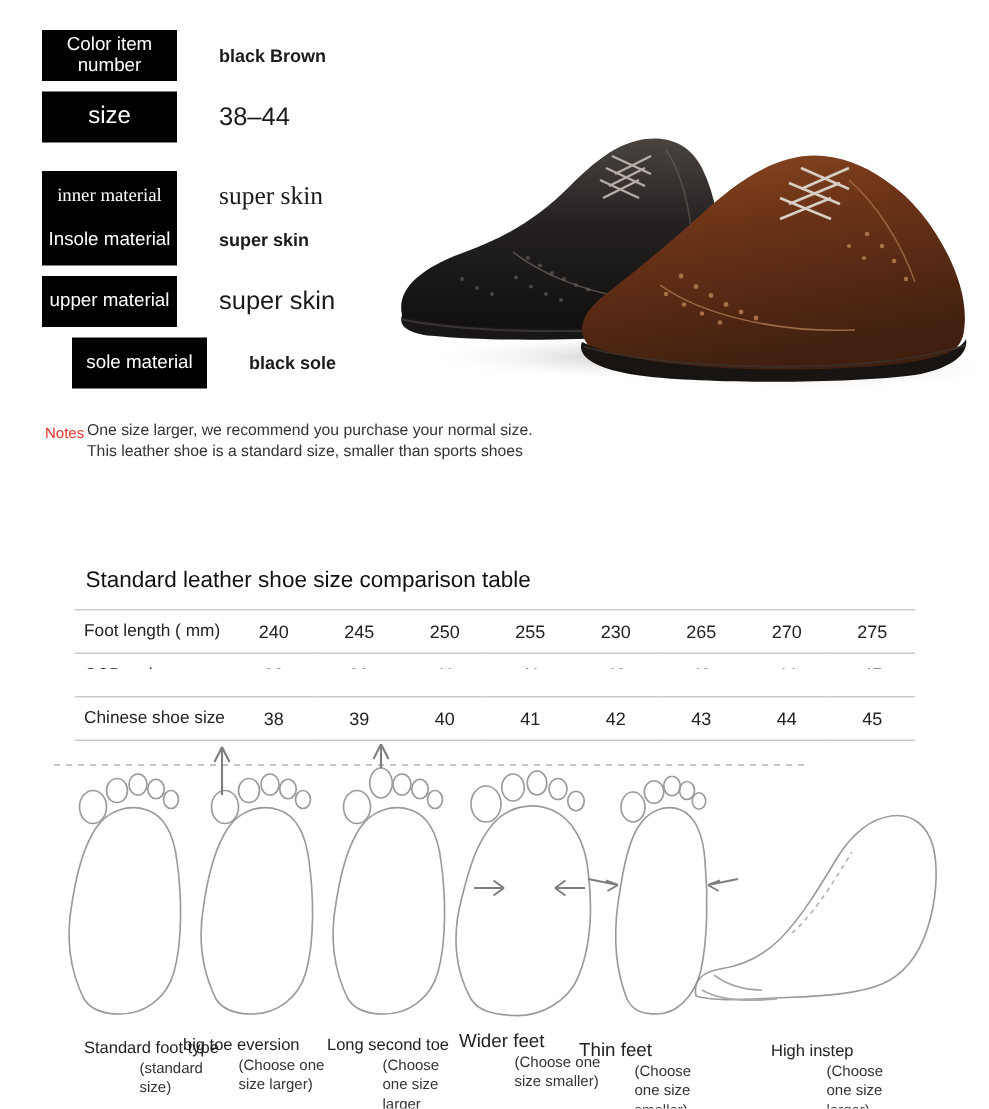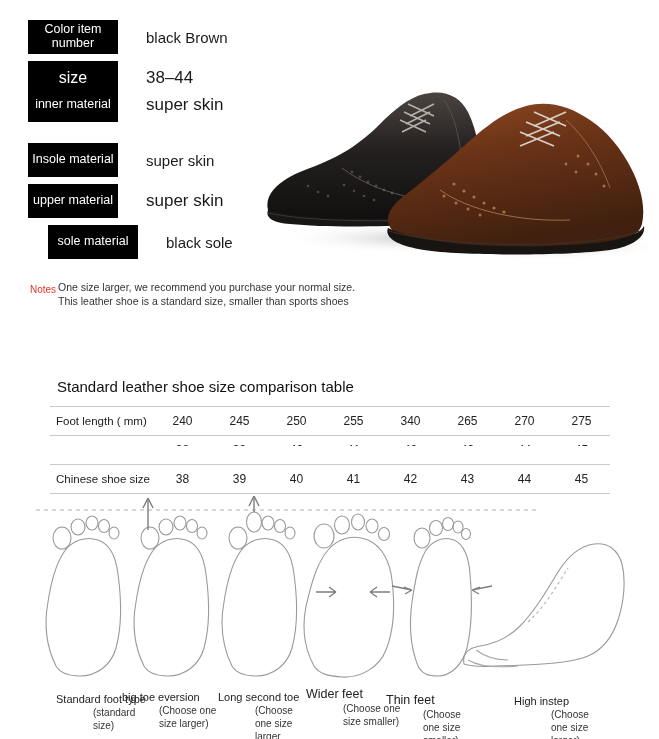--- a/index.html
+++ b/index.html
@@ -48,21 +48,21 @@
   .spec-label.big {
     font-size: 16px;
   }
   .spec-value {
     padding-left: 28px;
     font-size: 14px;
     color: #1a1a1a;
     white-space: nowrap;
   }
   .spec-value.lg { font-size: 17px; }
-  .spec-value.md { font-size: 15px; }
+  .spec-value.md { font-size: 12px; font-weight: bold; }
 
   
   #shoe-photo {
     position: absolute;
     left: 248px;
     top: 60px;
     width: 400px;
     height: 205px;
   }
 
@@ -163,21 +163,21 @@
   <div class="spec-row" style="top:20px;">
     <div class="spec-label">Color item number</div>
     <div class="spec-value md">black Brown</div>
   </div>
 
   <div class="spec-row" style="top:61px;">
     <div class="spec-label big">size</div>
     <div class="spec-value lg">38–44</div>
   </div>
 
-  <div class="spec-row" style="top:88px;">
+  <div class="spec-row" style="top:114px;font-family:Liberation Serif, serif;">
     <div class="spec-label">inner material</div>
     <div class="spec-value lg">super skin</div>
   </div>
 
   <div class="spec-row" style="top:143px;">
     <div class="spec-label">Insole material</div>
     <div class="spec-value md">super skin</div>
   </div>
 
   <div class="spec-row" style="top:184px;">
@@ -301,21 +301,21 @@
 <div id="size-table-block">
   <div id="size-table-title">Standard leather shoe size comparison table</div>
   <table class="sizes">
     <tbody>
         <tr>
       <td class="head">Foot length ( mm)</td>
       <td>240</td>
       <td>245</td>
       <td>250</td>
       <td>255</td>
-      <td>340</td>
+      <td>230</td>
       <td>265</td>
       <td>270</td>
       <td>275</td>
     </tr>
     <tr>
       <td class="head">CCP code</td>
       <td>38</td>
       <td>39</td>
       <td>40</td>
       <td>41</td>

